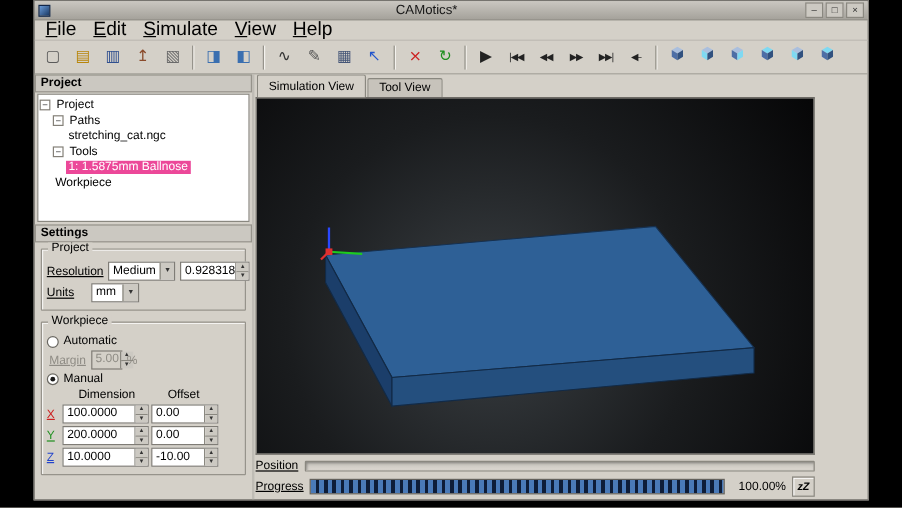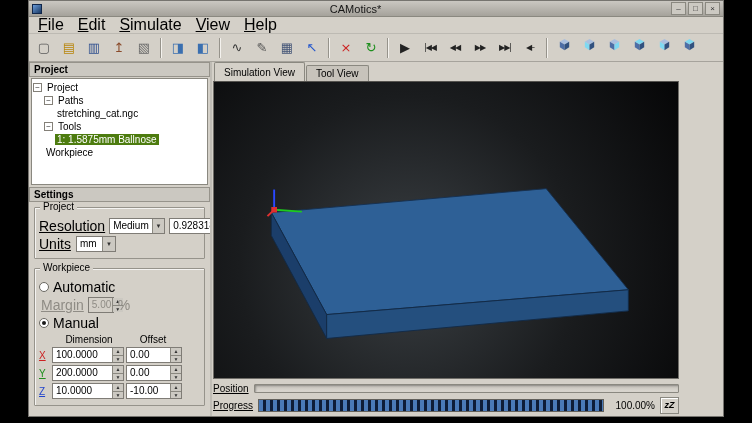--- a/index.html
+++ b/index.html
@@ -52,32 +52,32 @@
     padding: 1px 4px; line-height: 12px;
   }
   .tree { flex: 0 0 107px; background: #fff; border: 1px solid #8a8880; margin: 1px 2px 2px 2px; padding: 2px 1px; overflow: hidden; }
   .tree-row { display: flex; align-items: center; height: 13px; font-size: 10px; white-space: nowrap; }
   .ind { width: 11px; flex: 0 0 11px; }
   .expander {
     width: 9px; height: 9px; flex: 0 0 9px; border: 1px solid #848078; background: #fff;
     font-size: 8px; line-height: 7px; text-align: center; color: #333; margin-right: 3px;
   }
   .tree-label { padding: 0 2px; }
-  .tree-row.selected .tree-label { background: #4d7c0f; color: #fff; }
+  .tree-row.selected .tree-label { background: #ec4899; color: #fff; }
   
   .settings-body { flex: 1; padding: 5px 5px 3px 5px; display: flex; flex-direction: column; gap: 9px; overflow: hidden; }
   .groupbox {
     position: relative; border: 1px solid #96938b; border-radius: 1px;
     box-shadow: inset 1px 1px 0 rgba(255,255,255,.75);
     padding: 8px 4px 4px 4px;
   }
   .legend { position: absolute; top: -7px; left: 5px; background: #d4d0c8; padding: 0 3px; font-size: 10px; }
   .form-row { display: flex; align-items: center; gap: 4px; margin: 2px 0; font-size: 10px; }
   .lbl-link { text-decoration: underline; }
-  .lbl { font-size: 14px; }
+  .lbl { font-size: 10px; }
   .combo { display: inline-flex; align-items: stretch; background: #fff; border: 1px solid #7f7c76; height: 16px; }
   .combo-val { padding: 1px 3px 0 3px; font-size: 10px; flex: 1; }
   .combo-btn { width: 13px; background: #ccc9c2; border-left: 1px solid #8a8880; font-size: 6px; line-height: 14px; text-align: center; color: #333; }
   .spin { display: inline-flex; align-items: stretch; background: #fff; border: 1px solid #7f7c76; height: 16px; }
   .spin-val { padding: 1px 20px 0 3px; font-size: 10px; flex: 1; overflow: hidden; white-space: nowrap; }
   .spin-btns { width: 11px; flex: 0 0 11px; display: flex; flex-direction: column; border-left: 1px solid #8a8880; }
   .sb { flex: 1; background: #ccc9c2; font-size: 5px; line-height: 6px; text-align: center; color: #333; }
   .sb:first-child { border-bottom: 1px solid #8a8880; }
   .spin.disabled { background: #d4d0c8; }
   .spin.disabled .spin-val { color: #8f8c85; }

